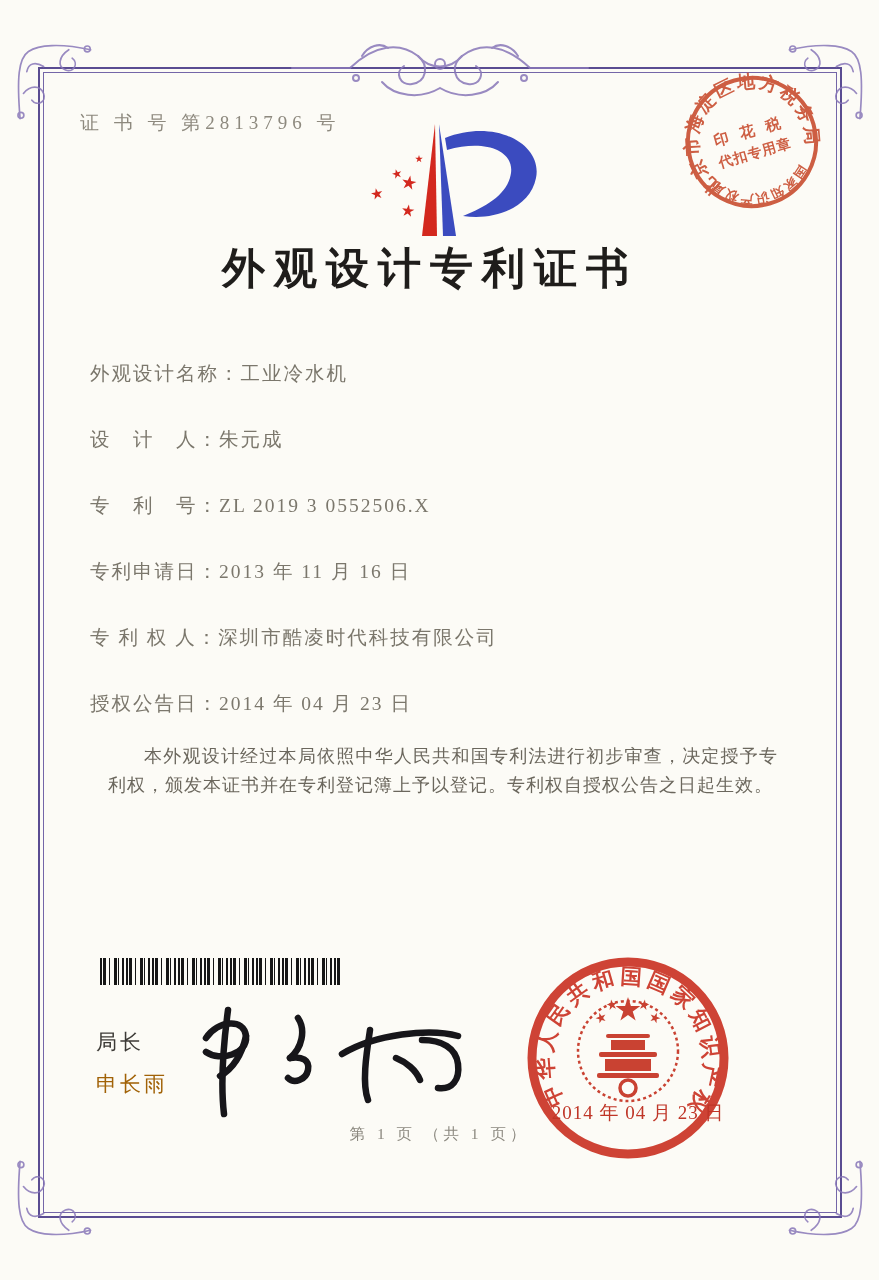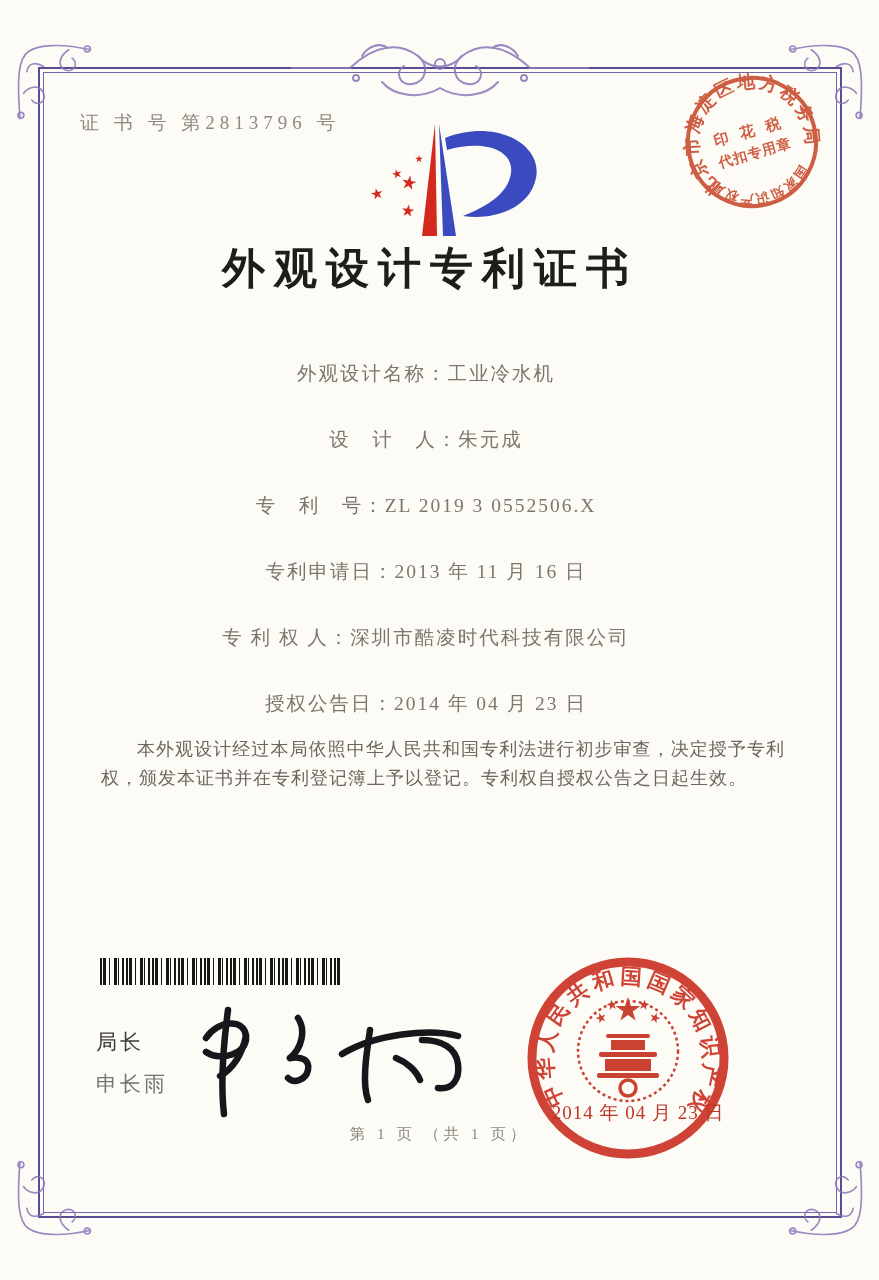--- a/index.html
+++ b/index.html
@@ -22,43 +22,43 @@
   .cert-no{
     position:absolute;left:80px;top:110px;
     font-size:19px;color:#8d897e;letter-spacing:5px;
   }
   .logo{position:absolute;left:340px;top:118px;width:210px;height:126px;}
   .title{
     position:absolute;left:0;top:240px;width:860px;text-align:center;
     font-size:43px;font-weight:bold;color:#1f1d1b;letter-spacing:9px;
   }
   
-  .fields{position:absolute;left:96px;top:360px;width:660px;text-align:center;}
+  .fields{position:absolute;left:90px;top:360px;width:660px;}
   .field{
     height:66px;font-size:19.5px;color:#7b776c;letter-spacing:2px;
     white-space:nowrap;
   }
   
   .body-text{
     position:absolute;left:96px;top:730px;width:694px;
     font-size:18px;line-height:28.5px;color:#6b675d;
     text-align:justify;letter-spacing:1px;
   }
-  .body-text p{margin:5px;text-indent:2em;}
+  .body-text p{margin:12px;text-indent:2em;}
   
   .barcode{
     position:absolute;left:100px;top:958px;width:242px;height:27px;
     background-image:repeating-linear-gradient(90deg,
       #161616 0 2px,#fcfbf6 2px 3px,#161616 3px 6px,#fcfbf6 6px 9px,
       #161616 9px 10px,#fcfbf6 10px 14px,#161616 14px 17px,#fcfbf6 17px 18px,
       #161616 18px 19px,#fcfbf6 19px 22px,#161616 22px 24px,#fcfbf6 24px 26px);
   }
   
   .signer-title{position:absolute;left:96px;top:1028px;font-size:21px;color:#3c3a36;letter-spacing:3px;}
-  .signer-name{position:absolute;left:96px;top:1070px;font-size:21px;color:#737373;letter-spacing:3px;}
+  .signer-name{position:absolute;left:96px;top:1070px;font-size:21px;color:#a16207;letter-spacing:3px;}
   .signature{position:absolute;left:190px;top:996px;width:300px;height:125px;}
   
   .seal{position:absolute;left:513px;top:948px;width:230px;height:230px;opacity:.94;}
   .seal-date{
     position:absolute;left:538px;top:1100px;width:200px;text-align:center;
     font-size:19px;font-weight:400;color:#bf3527;letter-spacing:1px;
   }
   
   .tax-stamp{
     position:absolute;left:672px;top:62px;width:160px;height:160px;

